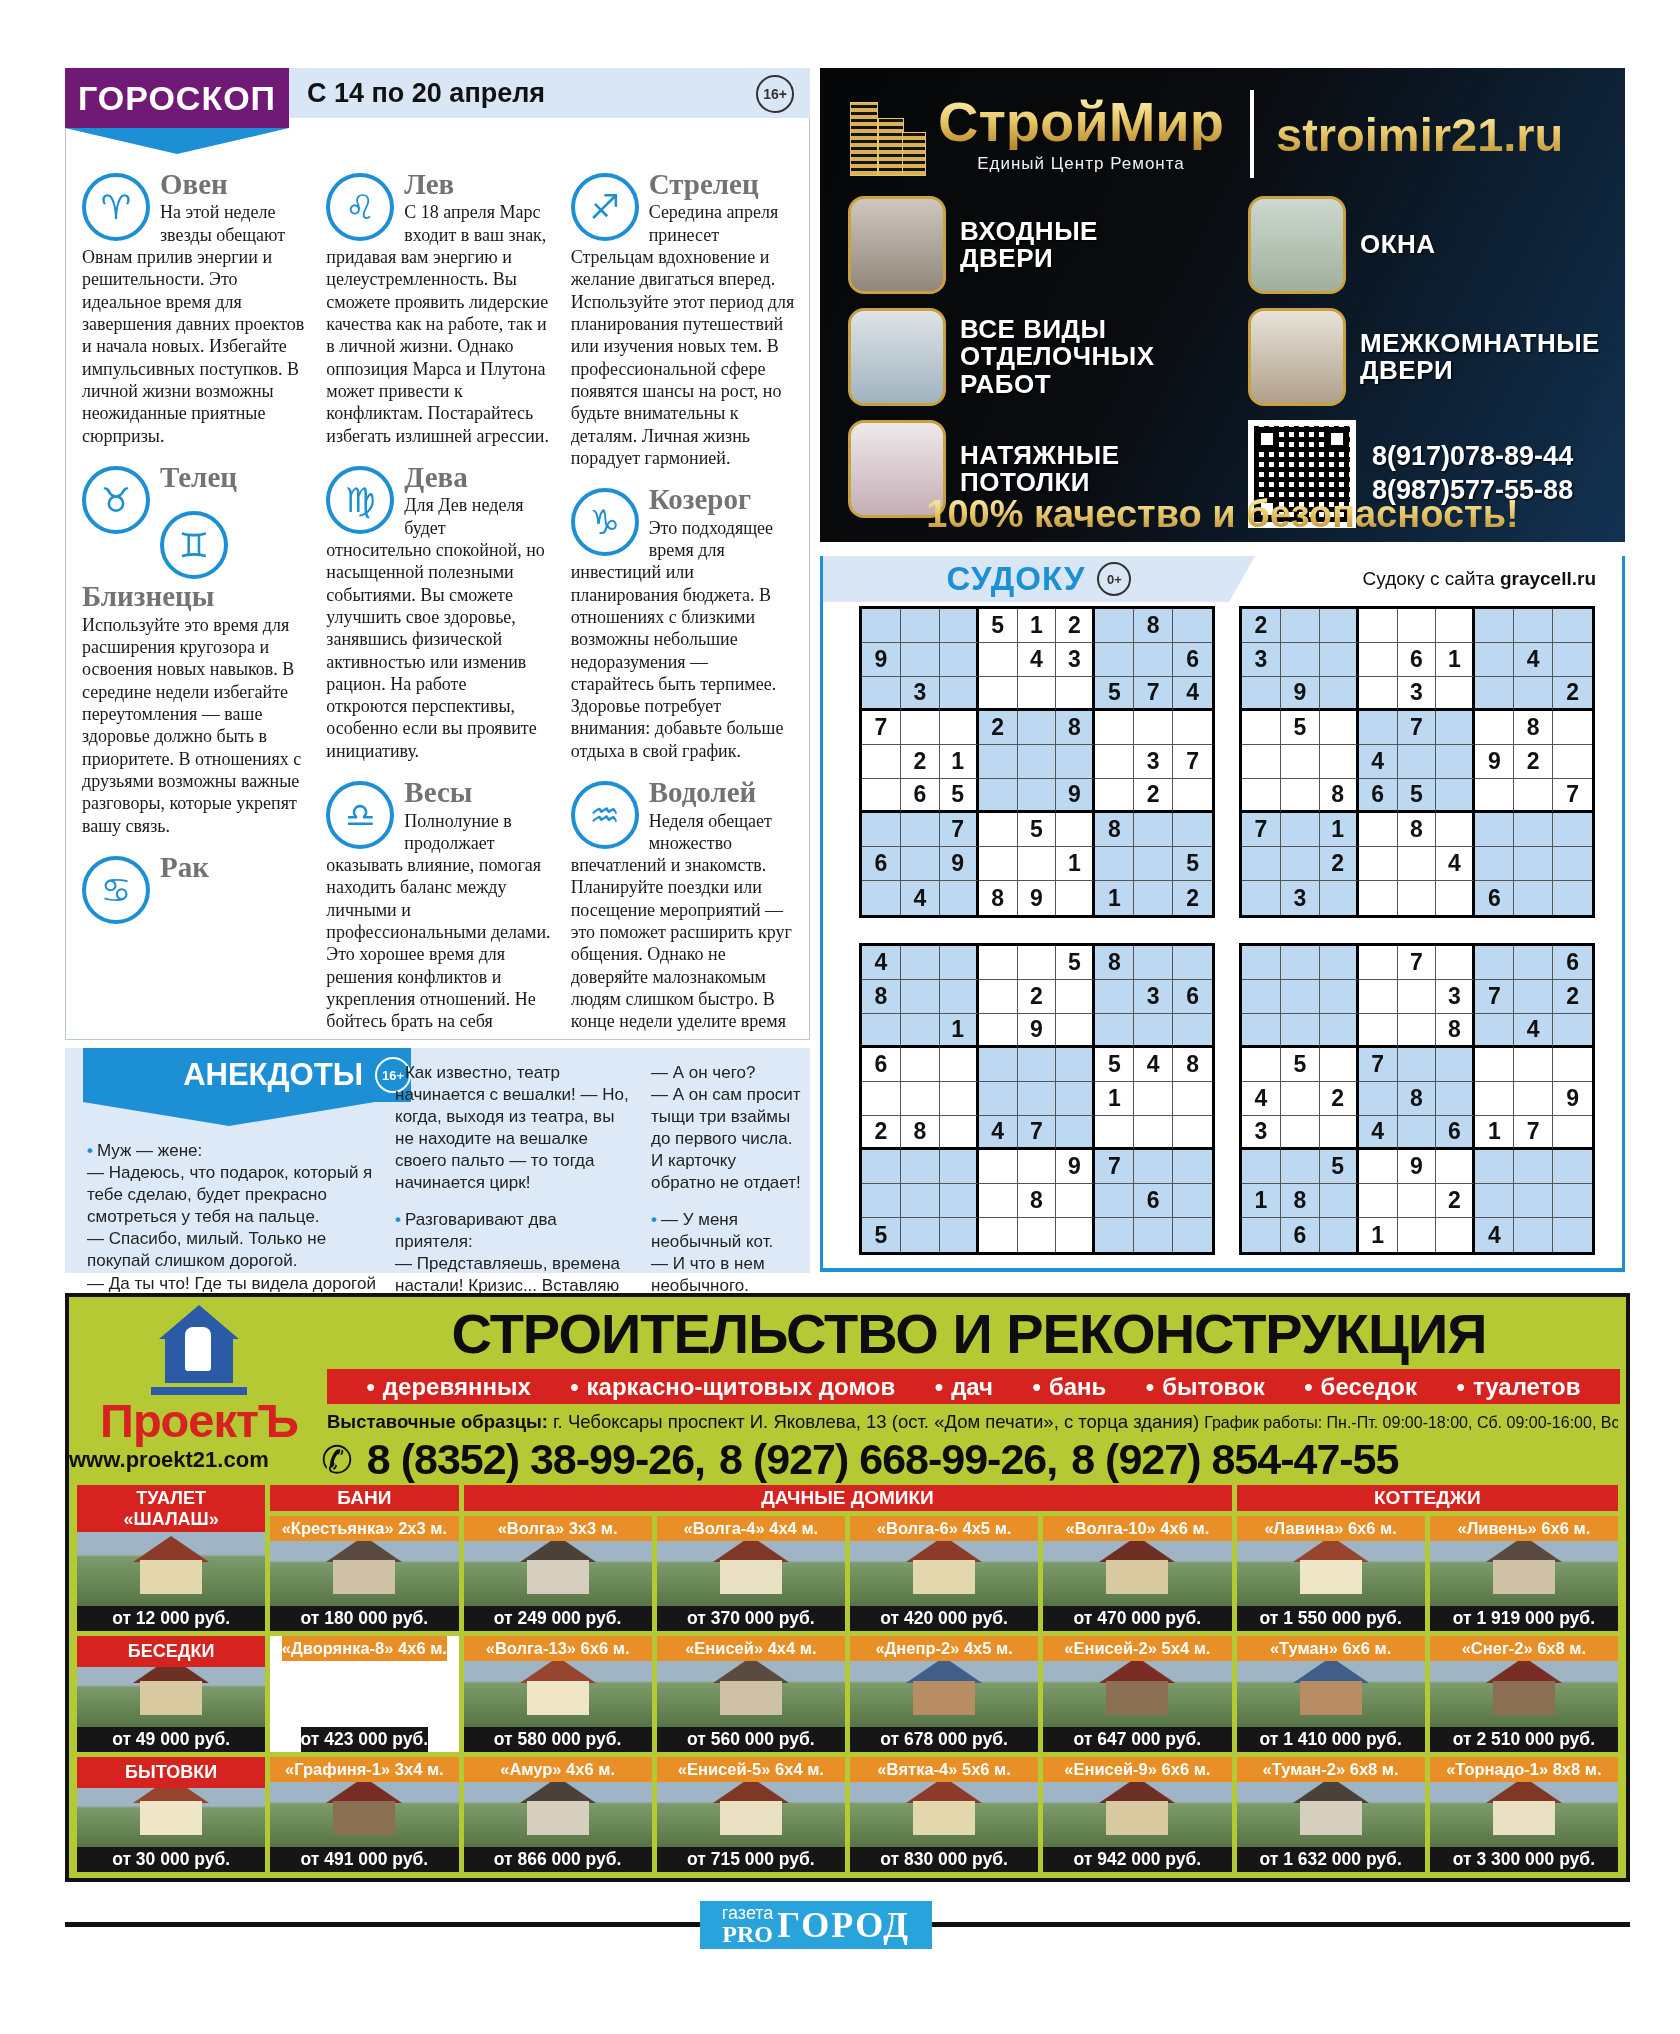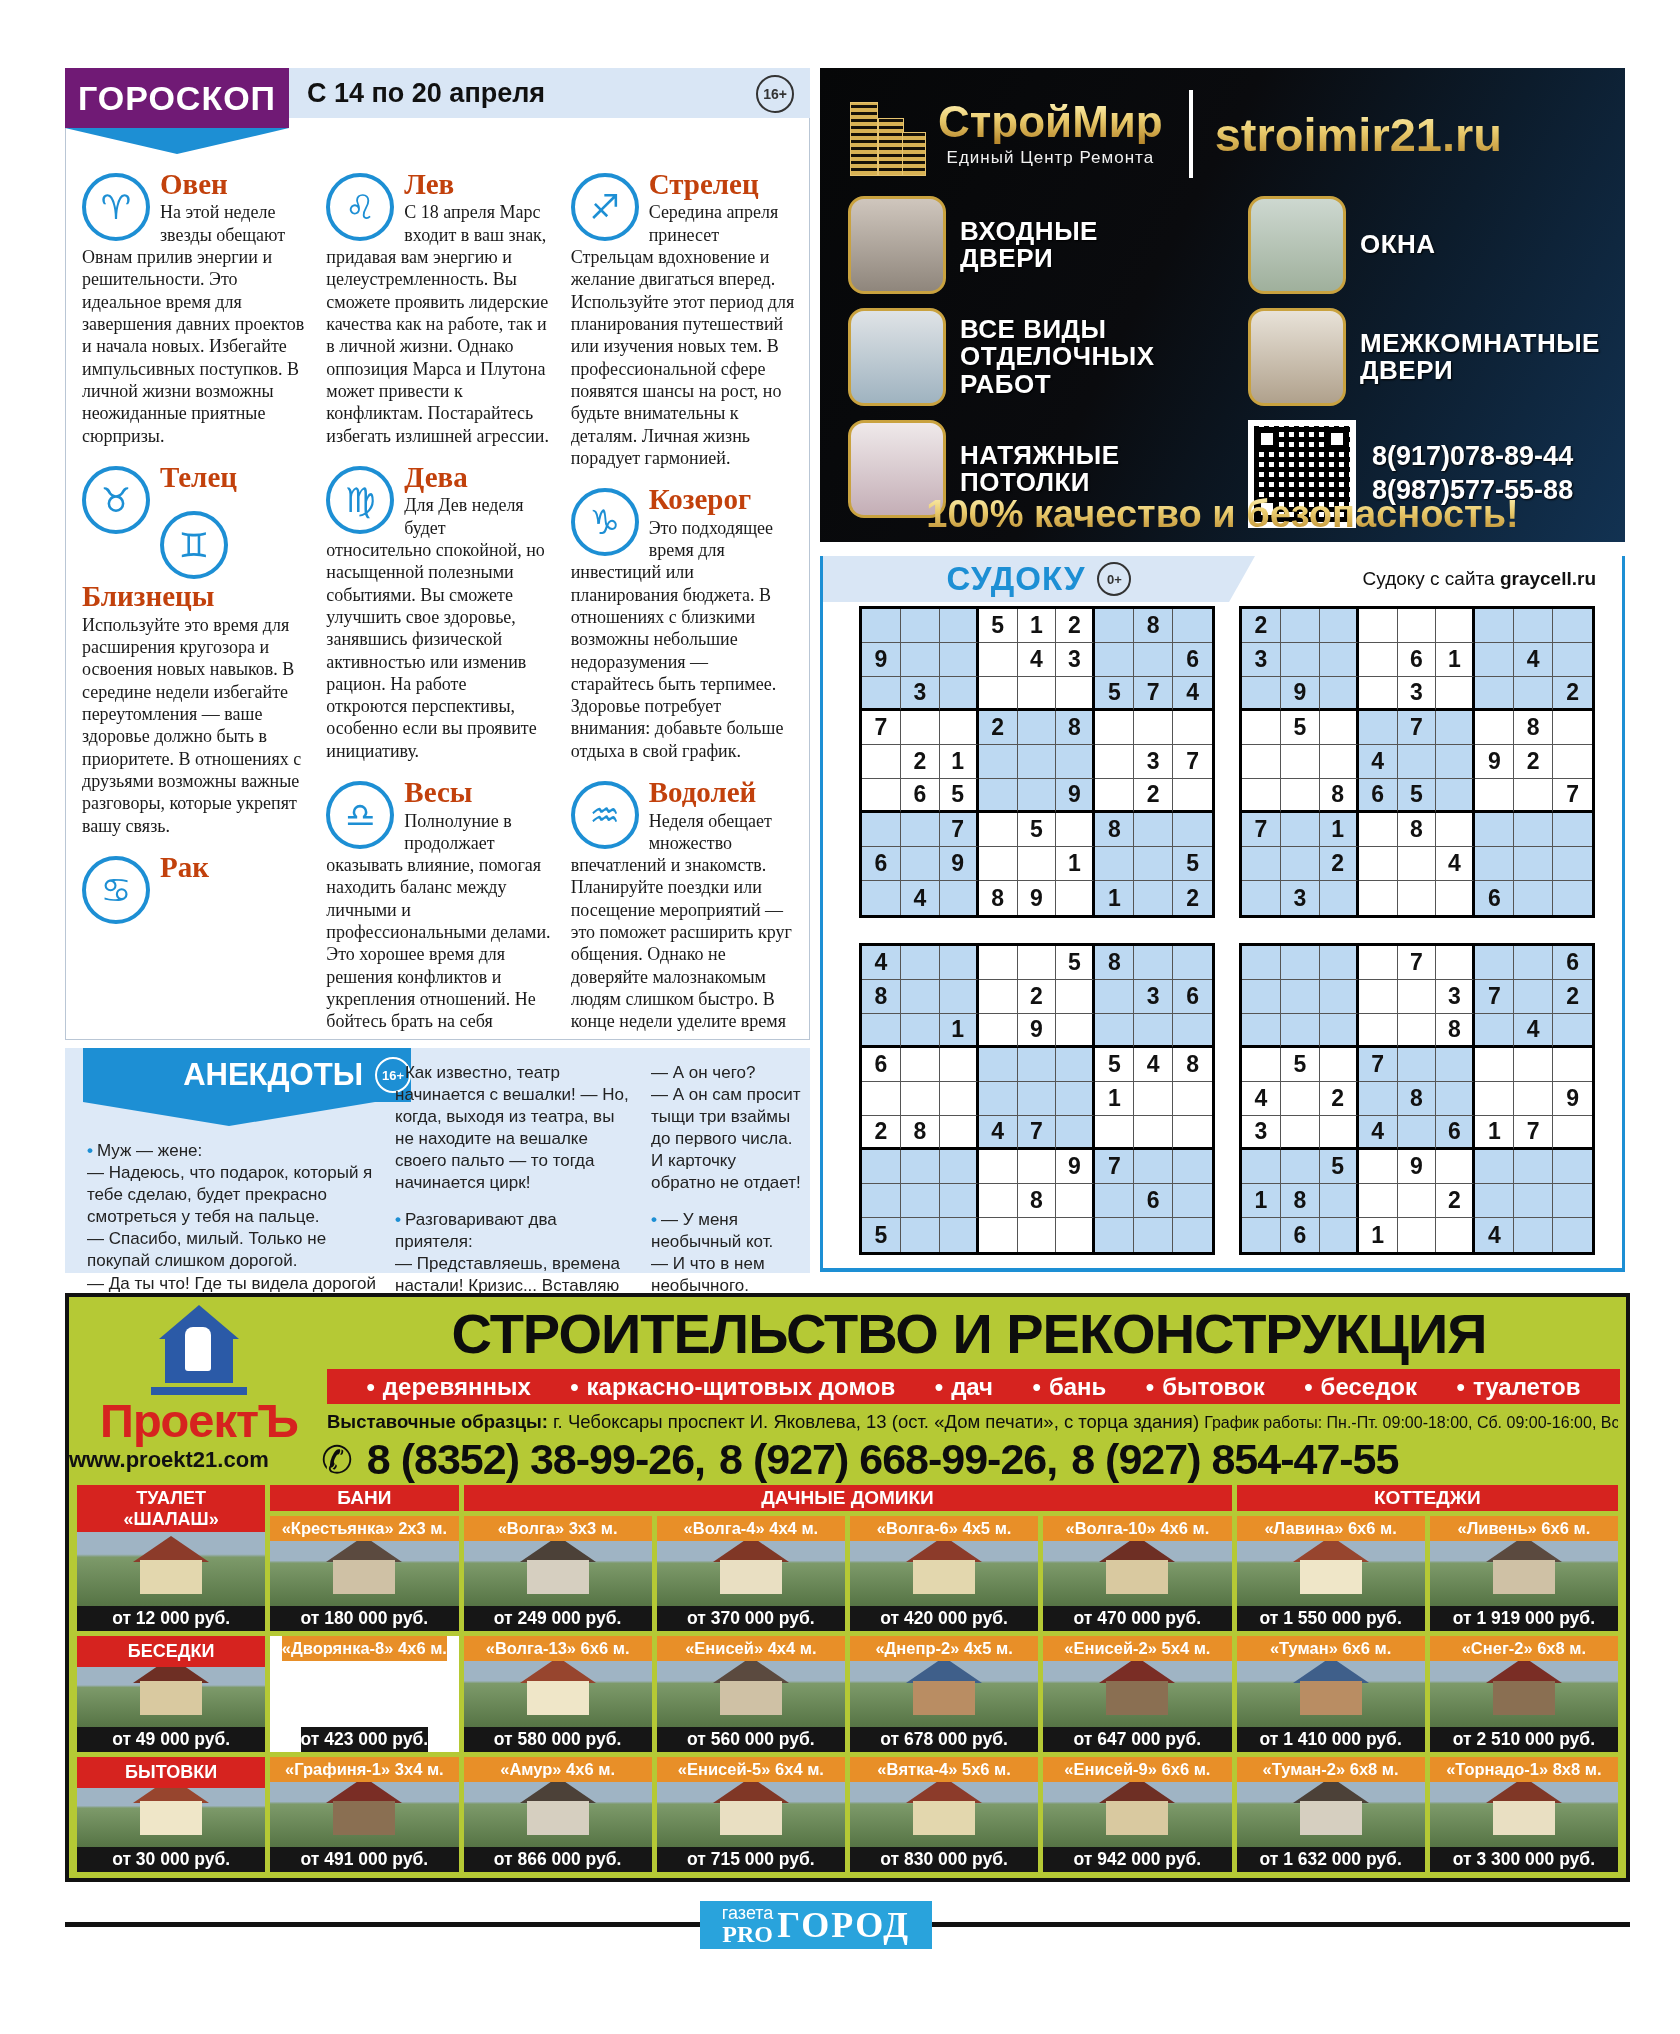--- a/index.html
+++ b/index.html
@@ -13,21 +13,21 @@
   .g-date-band{position:absolute;left:223px;top:-1px;right:-1px;height:50px;background:#d9e6f5;display:flex;align-items:center;}
   .g-date{font-weight:bold;font-size:27px;color:#111;padding-left:18px;}
   .badge{display:inline-flex;align-items:center;justify-content:center;border-radius:50%;font-weight:bold;}
   .band-badge{position:absolute;right:16px;top:7px;width:34px;height:34px;border:2px solid #333;color:#333;font-size:14px;background:#fff0;}
   #zodiac-cols{position:absolute;left:16px;right:14px;top:100px;bottom:6px;display:flex;gap:20px;overflow:hidden;}
   .h-col{flex:1;min-width:0;overflow:hidden;}
   .z-entry{margin-bottom:15px;}
   .z-icon{float:left;width:60px;height:60px;border:4px solid #1d8fd4;border-radius:50%;margin:4px 10px 2px 0;
           display:flex;align-items:center;justify-content:center;font-family:"DejaVu Sans",sans-serif;
           color:#1d8fd4;font-size:34px;font-weight:bold;}
-  .z-title{font-family:"Liberation Serif",serif;color:#c2410c;font-size:29px;font-weight:bold;margin:0;line-height:1.05;}
+  .z-title{font-family:"Liberation Serif",serif;color:#737373;font-size:29px;font-weight:bold;margin:0;line-height:1.05;}
   .z-text{font-family:"Liberation Serif",serif;font-size:18px;line-height:1.24;margin:2px 0 0 0;text-align:left;}
   
   #anekdoty{position:absolute;left:65px;top:1048px;width:745px;height:225px;background:#dde9f7;box-sizing:border-box;}
   .a-head-box{position:absolute;left:18px;top:0;width:292px;height:54px;background:#1d8fd4;display:flex;align-items:center;justify-content:flex-end;gap:12px;padding-left:36px;}
   .a-head-box:after{content:"";position:absolute;left:0;top:54px;border-left:146px solid transparent;border-right:146px solid transparent;border-top:24px solid #1d8fd4;}
   .a-head-title{color:#fff;font-weight:bold;font-size:31px;}
   .a-badge{width:32px;height:32px;border:2px solid #fff;color:#fff;font-size:13px;}
   .joke-col{position:absolute;font-size:17px;line-height:1.3;color:#222;}
   #joke-col-0{left:22px;top:92px;width:292px;}
   #joke-col-1{left:330px;top:14px;width:238px;}
@@ -38,21 +38,21 @@
   
   #stroymir{position:absolute;left:820px;top:68px;width:805px;height:474px;box-sizing:border-box;
             background:linear-gradient(118deg,#060708 0%,#0a0b0e 42%,#0c1c2c 68%,#123252 100%);overflow:hidden;}
   .sm-logo-row{position:absolute;left:30px;top:14px;right:16px;height:104px;display:flex;align-items:center;}
   .sm-build{width:74px;height:84px;position:relative;margin-right:14px;}
   .sm-build i{position:absolute;bottom:0;display:block;background:repeating-linear-gradient(0deg,#d8b254 0 4px,#171208 4px 7px),#caa23f;border:1px solid #e6c470;}
   .sm-build i:nth-child(1){left:0;width:26px;height:72px;}
   .sm-build i:nth-child(2){left:28px;width:24px;height:56px;}
   .sm-build i:nth-child(3){left:52px;width:22px;height:42px;}
   .goldtext{background:linear-gradient(180deg,#fdf0b1 5%,#e9ca6c 45%,#b98a2e 95%);-webkit-background-clip:text;background-clip:text;color:transparent;font-weight:bold;}
-  .sm-name{font-size:44px;line-height:1;}
+  .sm-name{font-size:56px;line-height:1;}
   .sm-sub{color:#f2f2f2;font-size:17px;letter-spacing:1px;text-align:center;margin-top:4px;}
   .sm-divider{width:4px;height:88px;background:#fff;margin:0 22px 0 26px;}
   .sm-site{font-size:47px;}
   .sm-col{position:absolute;top:128px;display:flex;flex-direction:column;gap:14px;}
   #sm-left{left:28px;width:390px;}
   #sm-right{left:428px;right:14px;width:370px;}
   .sm-item{display:flex;align-items:center;gap:14px;}
   .sm-photo{width:92px;height:92px;border:3px solid #c9a23f;border-radius:16px;flex:0 0 auto;}
   .sm-label{color:#fff;font-weight:bold;font-size:26px;line-height:1.05;white-space:pre-line;letter-spacing:.5px;text-shadow:1px 1px 2px #000;}
   .ph-door{background:linear-gradient(180deg,#cfc6bd,#8f867c);}

